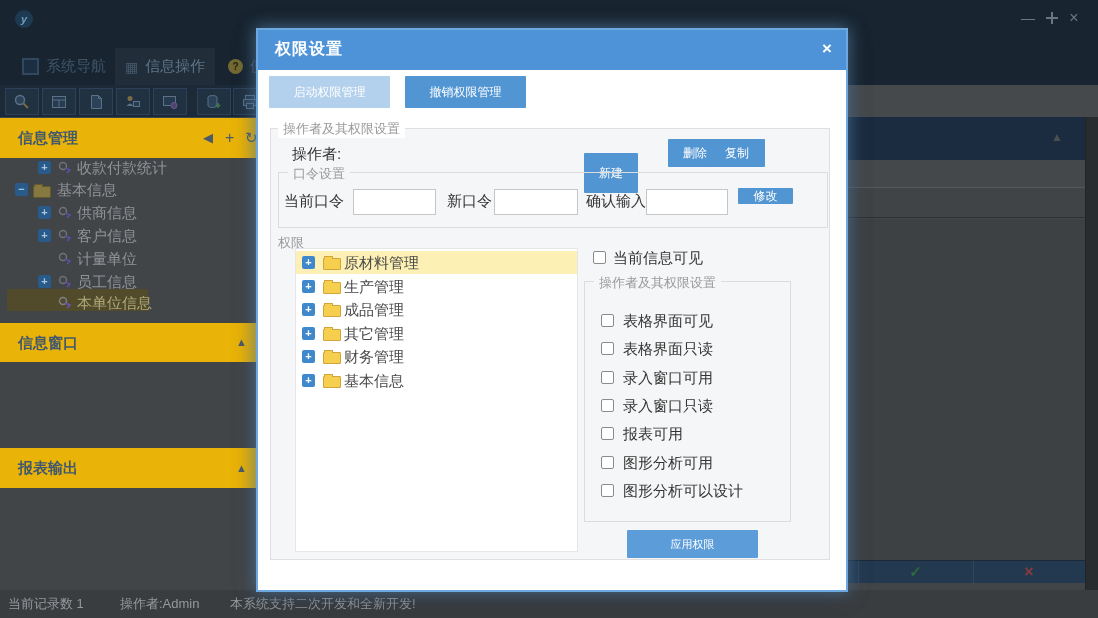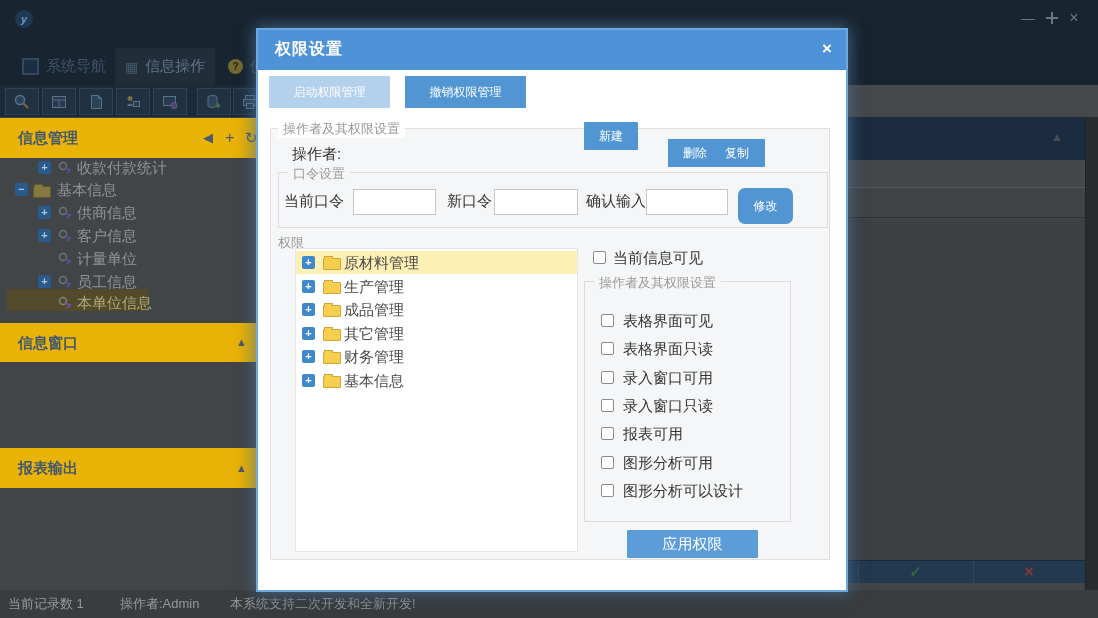--- a/index.html
+++ b/index.html
@@ -260,33 +260,33 @@
       <span class="abs dlg-close">×</span>
     </div>
 
     <div class="abs btn disabled" style="left:11px;top:46px;width:121px;height:32px;">启动权限管理</div>
     <div class="abs btn" style="left:147px;top:46px;width:121px;height:32px;">撤销权限管理</div>
 
     <div class="abs outerfs"></div>
     <span class="abs leg" style="left:20px;top:90px;background:#fff;">操作者及其权限设置</span>
 
     <span class="abs lbl15" style="left:34px;top:115px;">操作者:</span>
-    <div class="abs btn" style="left:326px;top:92px;width:54px;height:28px;">新建</div>
+    <div class="abs btn" style="left:326px;top:123px;width:54px;height:40px;">新建</div>
     <div class="abs btn" style="left:388px;top:109px;width:54px;height:28px;margin-left:22px;">删除</div>
     <div class="abs btn" style="left:451px;top:109px;width:56px;height:28px;">复制</div>
 
     <div class="abs gbox" style="left:20px;top:142px;width:550px;height:56px;"></div>
     <span class="abs leg" style="left:30px;top:135px;background:#f5f6f7;">口令设置</span>
     <span class="abs lbl15" style="left:26px;top:162px;">当前口令</span>
     <input class="abs inp" style="left: 95px; top: 159px; width: 83px;" value="">
     <span class="abs lbl15" style="left:189px;top:162px;">新口令</span>
     <input class="abs inp" style="left: 236px; top: 159px; width: 84px;" value="">
     <span class="abs lbl15" style="left:328px;top:162px;">确认输入</span>
     <input class="abs inp" style="left: 388px; top: 159px; width: 82px;" value="">
-    <div class="abs btn" style="left:480px;top:158px;width:55px;height:36px;border-radius:7px;">修改</div>
+    <div class="abs btn" style="left:480px;top:158px;width:55px;height:16px;">修改</div>
 
     <span class="abs leg" style="left:20px;top:204px;padding:0;">权限</span>
     <div class="abs treebox">
       <div class="trow sel" style="top:2px;">
         <span class="texp">+</span>
         <span class="tfolder"></span>
         <span class="lbl">原材料管理</span>
       </div>
       <div class="trow" style="top:25.5px;">
         <span class="texp">+</span>
@@ -329,16 +329,16 @@
     <span class="abs lbl15" style="left:365px;top:339px;">录入窗口可用</span>
     <span class="abs cb" style="left:343px;top:369px;"></span>
     <span class="abs lbl15" style="left:365px;top:367px;">录入窗口只读</span>
     <span class="abs cb" style="left:343px;top:397px;"></span>
     <span class="abs lbl15" style="left:365px;top:395px;">报表可用</span>
     <span class="abs cb" style="left:343px;top:426px;"></span>
     <span class="abs lbl15" style="left:365px;top:424px;">图形分析可用</span>
     <span class="abs cb" style="left:343px;top:454px;"></span>
     <span class="abs lbl15" style="left:365px;top:452px;">图形分析可以设计</span>
 
-    <div class="abs btn" style="left:369px;top:500px;width:131px;height:28px;background:#5b9cd9;font-size:15px;">应用权限</div>
+    <div class="abs btn" style="left:369px;top:500px;width:131px;height:28px;background:#5b9cd9;font-size:11px;">应用权限</div>
   </div>
 
 </div>
 
 </body></html>

